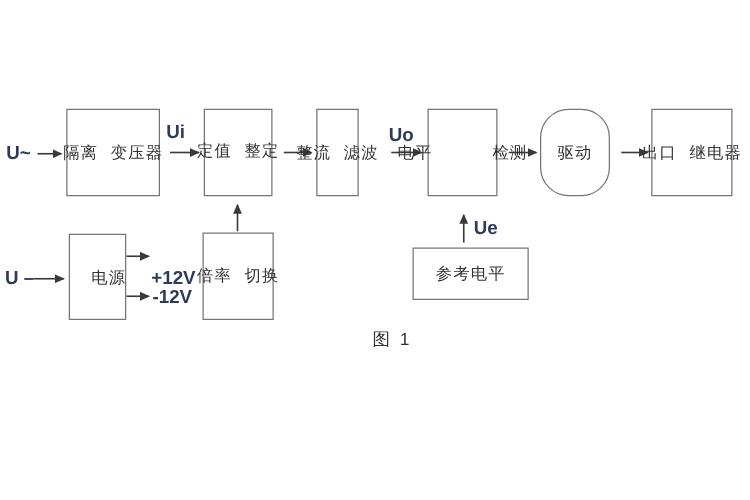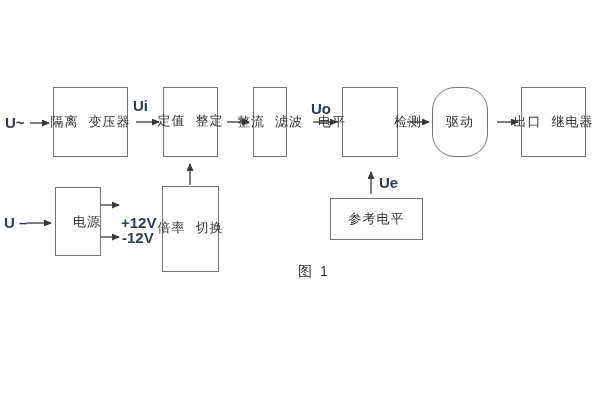--- a/index.html
+++ b/index.html
@@ -29,21 +29,21 @@
   .block span{display:block;white-space:nowrap;}
   
   .b0{left:53px;top:87px;width:75px;height:70px;}
   .b1{left:163px;top:87px;width:55px;height:70px;font-family:Liberation Mono, monospace;}
   .b2{left:253px;top:87px;width:34px;height:70px;}
   .b3{left:342px;top:87px;width:56px;height:70px;gap:48px;}
   .b4{left:432px;top:87px;width:56px;height:70px;border-radius:23px;}
   .b5{left:521px;top:87px;width:65px;height:70px;}
   
   .b6{left:55px;top:187px;width:46px;height:69px;padding-left:18px;}
-  .b7{left:162px;top:186px;width:57px;height:86px;font-family:Liberation Mono, monospace;}
+  .b7{left:162px;top:186px;width:57px;height:70px;}
   .b8{left:330px;top:198px;width:93px;height:42px;}
   .sig{
     position:absolute;
     color:#2e3a59;
     font-size:15px;
     font-weight:600;
     white-space:nowrap;
   }
   .u-ac{left:5px;top:114px;}
   .u-dc{left:4px;top:214px;}

